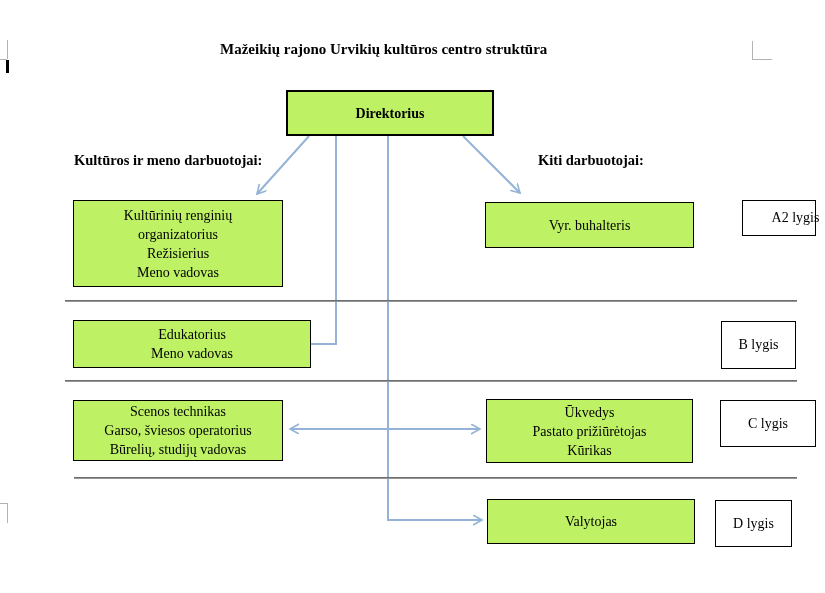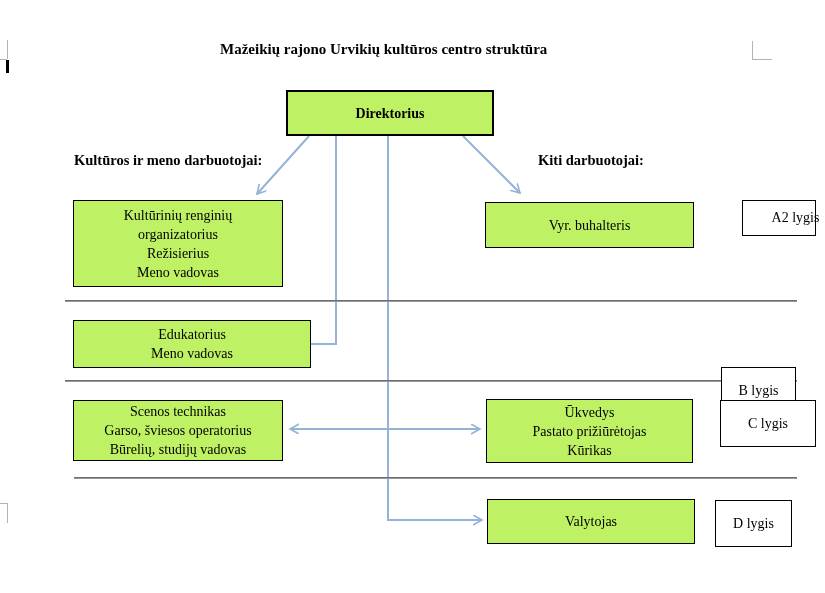--- a/index.html
+++ b/index.html
@@ -84,21 +84,21 @@
 
   <div class="level-badge" style="left:742px;top:200px;width:74px;height:36px;padding-left:33px;">
     <span>A2 lygis</span>
   </div>
 
   <div class="node" style="left:73px;top:320px;width:238px;height:48px;">
     <span>Edukatorius</span>
     <span>Meno vadovas</span>
   </div>
 
-  <div class="level-badge" style="left:721px;top:321px;width:75px;height:48px;margin-top:46px;">
+  <div class="level-badge" style="left:721px;top:321px;width:75px;height:48px;">
     <span>B lygis</span>
   </div>
 
   <div class="node" style="left:73px;top:400px;width:210px;height:61px;">
     <span>Scenos technikas</span>
     <span>Garso, šviesos operatorius</span>
     <span>Būrelių, studijų vadovas</span>
   </div>
 
   <div class="node" style="left:486px;top:399px;width:207px;height:64px;">

